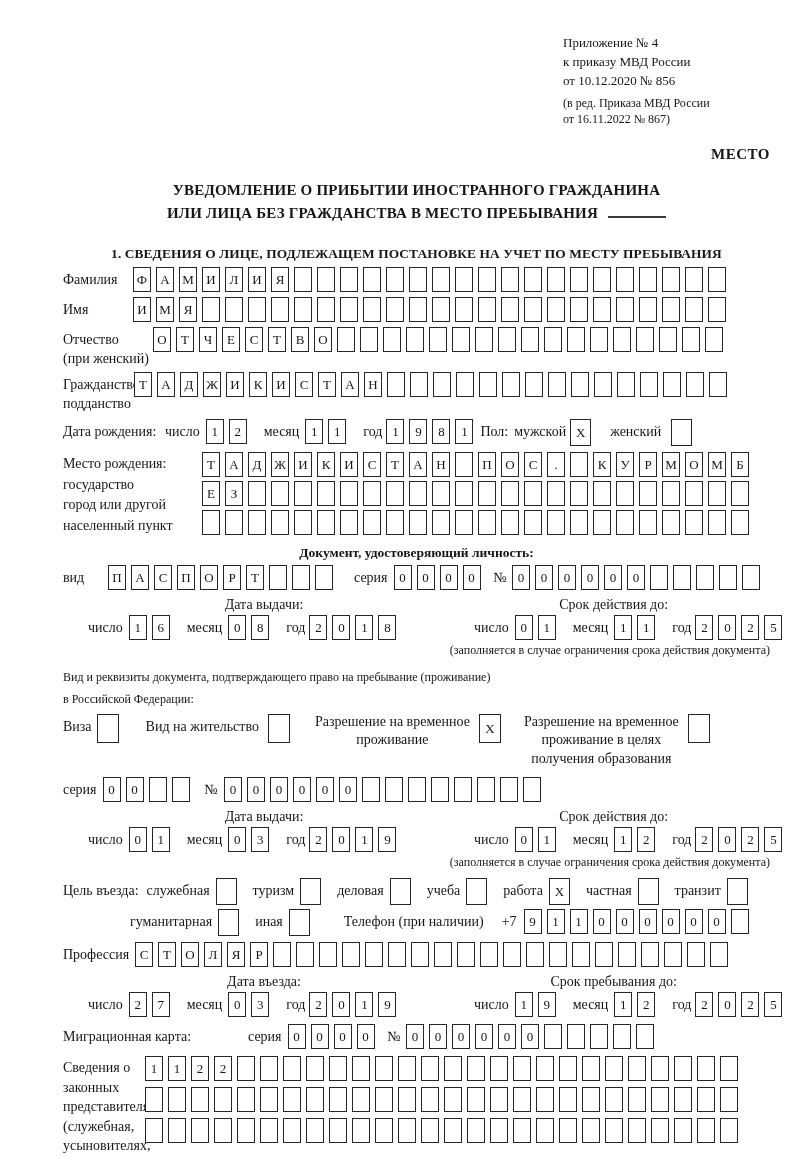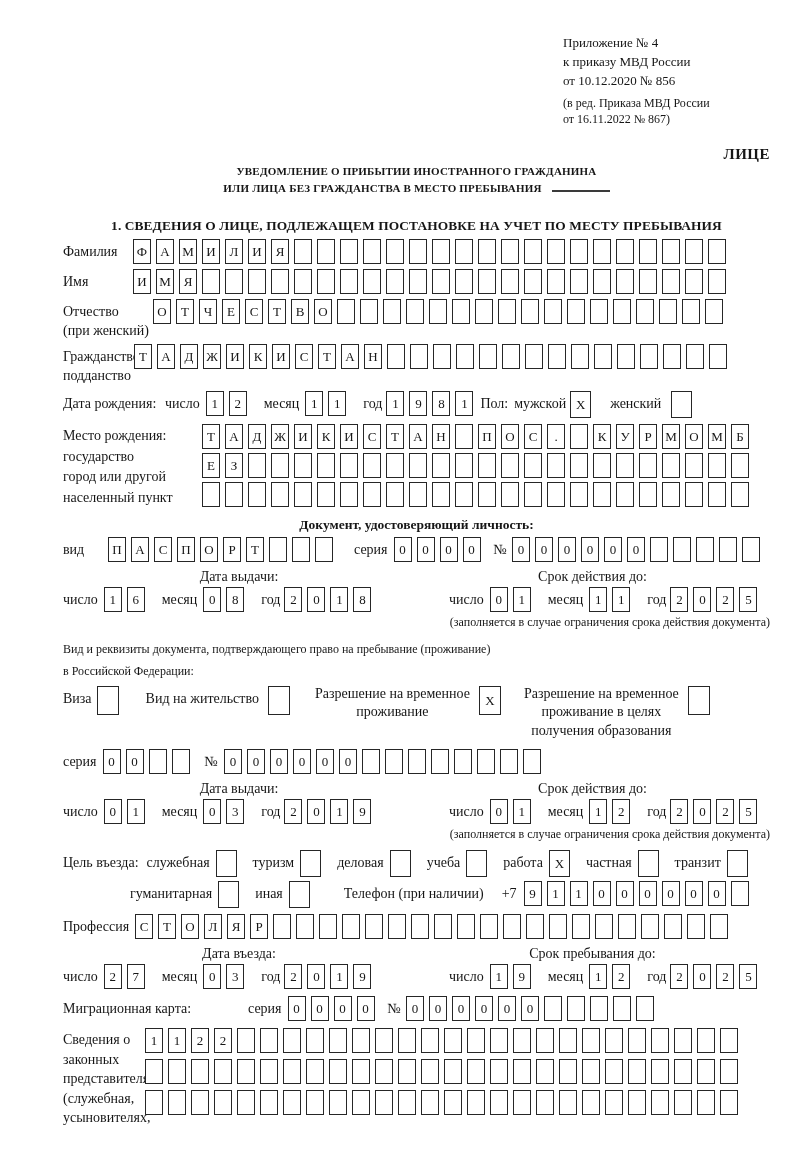--- a/index.html
+++ b/index.html
@@ -6,40 +6,40 @@
   body{
     width:800px;height:1163px;overflow:hidden;background:#ffffff;color:#161616;
     font-family:"Liberation Serif","DejaVu Serif",serif;
   }
   .page{box-sizing:border-box;width:800px;height:1163px;padding:34px 30px 0 63px;position:relative;}
   
   .appendix{margin-left:500px;font-size:13px;line-height:1.45;}
   .edition{margin-left:500px;font-size:12px;line-height:1.4;margin-top:4px;}
   .forma{font-weight:bold;font-size:15px;text-align:right;margin-top:18px;letter-spacing:.5px;}
   
-  .title{font-weight:bold;font-size:11px;text-align:center;line-height:1.5;margin-top:0;letter-spacing:.2px;}
+  .title{font-weight:bold;font-size:15px;text-align:center;line-height:1.5;margin-top:16px;letter-spacing:.2px;}
   .uline{display:inline-block;width:58px;border-bottom:2px solid #3a3a3a;margin-left:10px;height:10px;}
   .section-heading{font-weight:bold;font-size:13.4px;text-align:center;margin-top:22px;letter-spacing:.1px;}
   
   .frow{display:flex;align-items:flex-start;margin-top:4px;font-size:14px;}
   .flabel{flex:0 0 auto;line-height:26px;}
   .flabel2{flex:0 0 auto;line-height:19px;padding-top:3px;}
   .cells{display:inline-flex;align-items:flex-start;flex:0 0 auto;}
   .cell{
     display:inline-block;width:16px;height:23px;border:1.6px solid #262626;margin-right:5px;
     text-align:center;font-size:13px;line-height:23px;flex:0 0 auto;background:#fff;
   }
   .cb .cell{width:19px;height:25px;line-height:25px;}
   .cb2 .cell{width:20px;height:27px;line-height:27px;}
   .mt6{margin-top:6px;} .mt8{margin-top:8px;}
   .center-bold{font-weight:bold;font-size:13.5px;text-align:center;margin-top:6px;}
   .dlabel{font-size:14px;line-height:26px;margin:0 6px 0 12px;flex:0 0 auto;}
   .dlabel.first{margin-left:0;}
   
-  .datepair{display:flex;margin-top:6px;}
+  .datepair{display:flex;margin-top:6px;margin-left:25px;}
   .dp-left{width:352px;flex:0 0 auto;}
   .dp-right{flex:1 1 auto;}
   .dp-header{font-size:14px;text-align:center;margin-bottom:2px;}
   .dp-fields{display:flex;align-items:flex-start;}
   .validity-note{font-size:12px;text-align:right;margin-top:2px;}
   .intro{font-size:12px;line-height:1.85;margin-top:8px;}
   
   .permits{display:flex;align-items:flex-start;margin-top:2px;font-size:14px;}
   .permit{display:flex;align-items:flex-start;}
   .permit-label{line-height:1.35;}
@@ -64,21 +64,21 @@
 
   <div class="appendix">
     <div class="lblline">Приложение № 4</div>
     <div class="lblline">к приказу МВД России</div>
     <div class="lblline">от 10.12.2020 № 856</div>
   </div>
   <div class="edition">
     <div class="lblline">(в ред. Приказа МВД России</div>
     <div class="lblline">от 16.11.2022 № 867)</div>
   </div>
-  <div class="forma">ЛИЦЕ</div>
+  <div class="forma">МЕСТО</div>
 
   <div class="title">
     <div>УВЕДОМЛЕНИЕ О ПРИБЫТИИ ИНОСТРАННОГО ГРАЖДАНИНА</div>
     <div><span>ИЛИ ЛИЦА БЕЗ ГРАЖДАНСТВА В МЕСТО ПРЕБЫВАНИЯ</span><span class="uline"></span></div>
   </div>
 
   <div class="section-heading">1. СВЕДЕНИЯ О ЛИЦЕ, ПОДЛЕЖАЩЕМ ПОСТАНОВКЕ НА УЧЕТ ПО МЕСТУ ПРЕБЫВАНИЯ</div>
 
   <div class="frow" style="margin-top:5px;">
     <span class="flabel" style="width:70px;">Фамилия</span>

